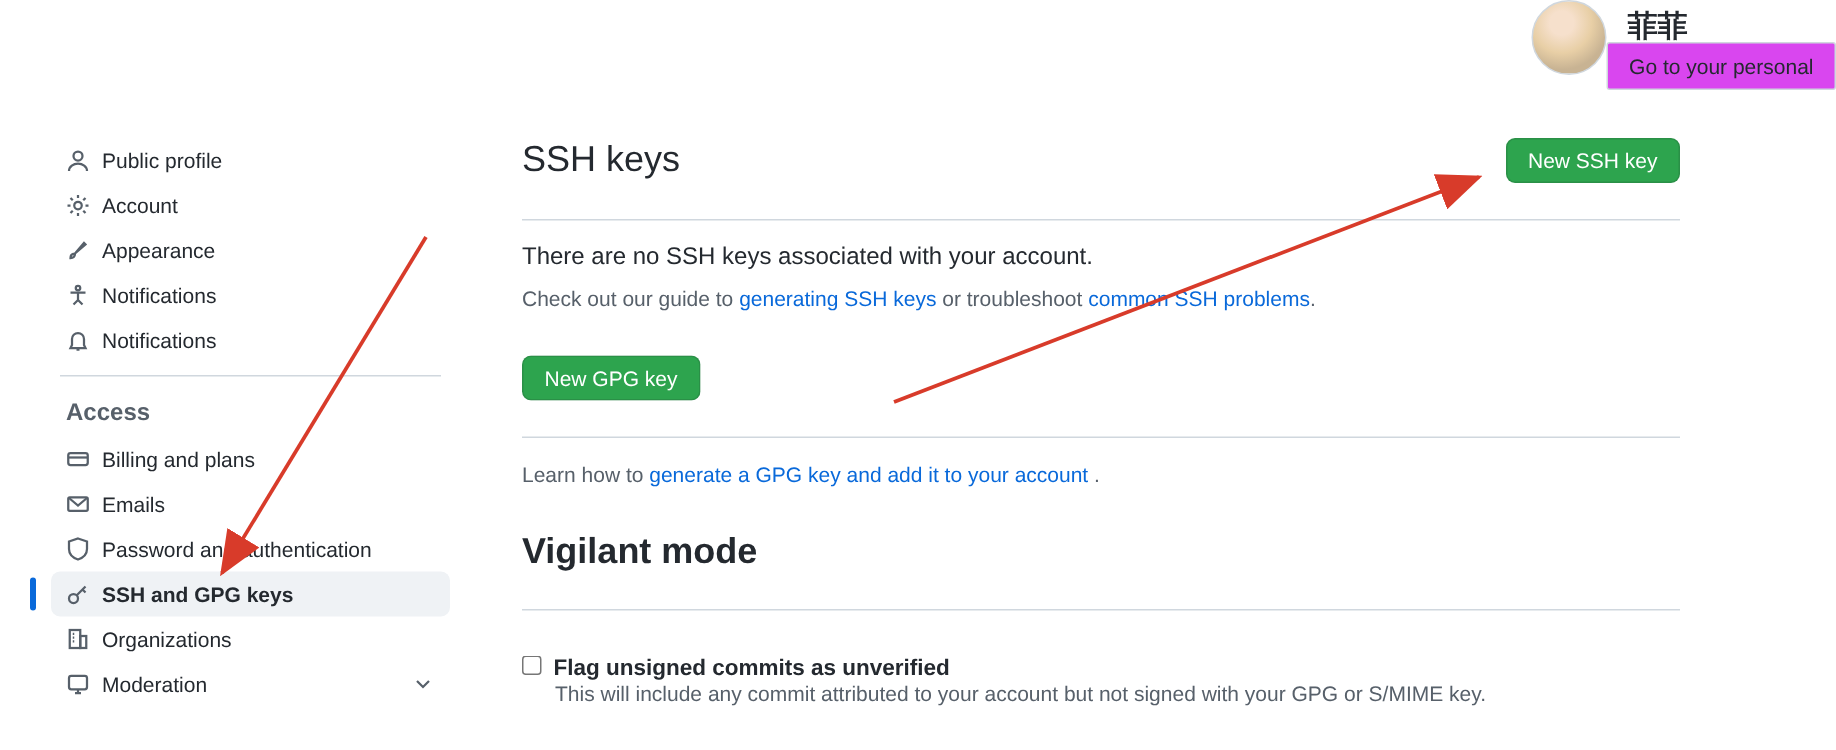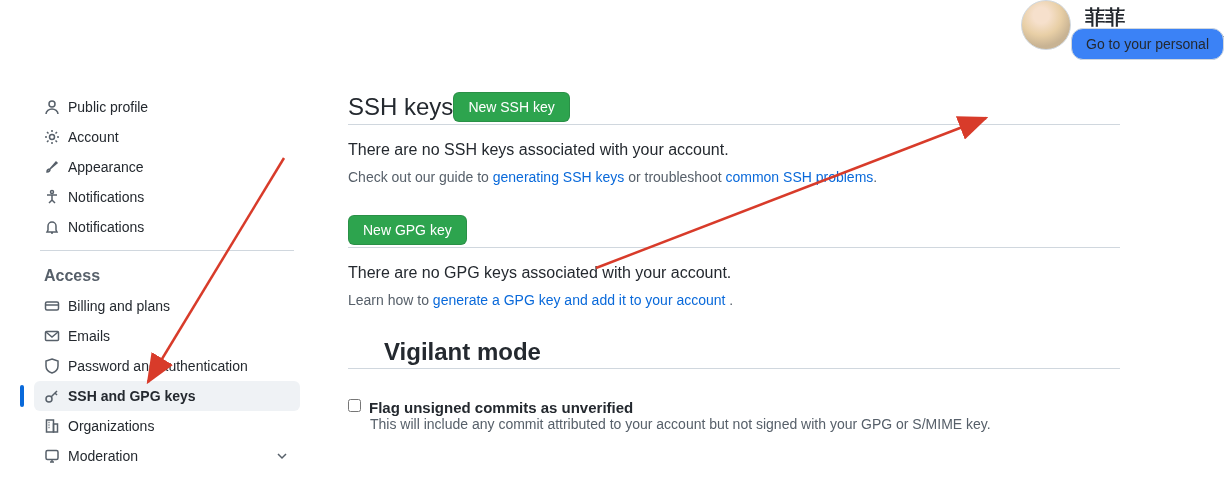--- a/index.html
+++ b/index.html
@@ -12,37 +12,37 @@
       position: relative;
     }
     .container { display: flex; padding: 18px 0 0 0; }
 
     
     .header { display: flex; justify-content: flex-end; align-items: flex-start; margin: 0 0 24px 34px; }
     .avatar { width: 50px; height: 50px; border-radius: 50%; background: radial-gradient(circle at 40% 30%, #f6e0cc 18%, #e8cfa6 45%, #c8b393 70%); border: 1px solid #d0d7de; }
     .profile { display: flex; gap: 14px; align-items: center; }
     .profile-name { font-size: 20px; font-weight: 600; color: #24292f; }
     .profile-sub { font-size: 14px; color: #57606a; }
-    .goto-btn { border: 1px solid #d0d7de; background: #3b82f6; border-radius: 12px; padding: 7px 14px; font-size: 14px; color: #24292f; position: absolute; right: 0; top: 28px; }
+    .goto-btn { border: 1px solid #d0d7de; background: #d946ef; border-radius: 2px; padding: 7px 14px; font-size: 14px; color: #24292f; position: absolute; right: 0; top: 28px; }
 
     
     .sidebar { width: 300px; padding: 0 0 0 34px; }
     .side-item { display: flex; align-items: center; gap: 8px; padding: 7px 10px; border-radius: 6px; color: #24292f; cursor: pointer; position: relative; }
     .side-item .icon { width: 16px; height: 16px; display: flex; align-items: center; justify-content: center; color: #57606a; }
     .side-item.active { background: #eff2f5; font-weight: 600; }
     .side-item.active::before { content: ""; position: absolute; left: -14px; top: 4px; bottom: 4px; width: 4px; background: #0969da; border-radius: 4px; }
     .side-caption { color: #57606a; font-size: 16px; font-weight: 600; padding: 12px 10px 6px; }
     .side-hr { border: none; border-top: 1px solid #d0d7de; margin: 8px 6px 4px; }
     .chevron { margin-left: auto; }
 
     
     .main { flex: 1; padding: 0 0 0 48px; max-width: 820px; }
-    .sec-head { display: flex; align-items: center; border-bottom: 1px solid #d0d7de; padding-bottom: 2px; margin-bottom: 16px; }
+    .sec-head { display: flex; justify-content: space-between; align-items: center; border-bottom: 1px solid #d0d7de; padding-bottom: 24px; margin-bottom: 16px; }
     .sec-head h2 { font-size: 24px; font-weight: 400; }
-    .sec-head h2.bold { font-weight: 600; margin-left: 36px; }
+    .sec-head h2.bold { font-weight: 600; }
     .sec-head.nohr { border-bottom: 1px solid #d0d7de; }
     .btn-primary { background: #2da44e; color: #fff; border: 1px solid rgba(27,31,36,0.15); border-radius: 6px; padding: 6px 14px; font-size: 14px; font-weight: 500; cursor: pointer; }
     .body-text { font-size: 16px; color: #24292f; margin-bottom: 10px; }
     .help-text { font-size: 14px; color: #57606a; margin-bottom: 30px; }
     a.link { color: #0969da; text-decoration: none; }
     .vigilant-check { display: flex; gap: 8px; align-items: flex-start; padding-top: 14px; }
     .vigilant-label { font-weight: 600; font-size: 15px; }
     .vigilant-desc { color: #57606a; font-size: 14px; padding-left: 22px; }
 
     
@@ -180,21 +180,20 @@
       <button class="btn-primary">New SSH key</button>
     </div>
     <p class="body-text">There are no SSH keys associated with your account.</p>
     <p class="help-text">
       <span>Check out our guide to </span><a class="link">generating SSH keys</a><span> or troubleshoot </span><a class="link">common SSH problems</a><span>.</span>
     </p>
 
     <div class="sec-head">
       <button class="btn-primary">New GPG key</button>
     </div>
-    <p class="body-text">There are no GPG keys associated with your account.</p>
     <p class="help-text">
       <span>Learn how to </span><a class="link">generate a GPG key and add it to your account</a><span> .</span>
     </p>
 
     <div class="sec-head nohr">
       <h2 class="bold">Vigilant mode</h2>
     </div>
     <div class="vigilant-check">
       <input type="checkbox" style="">
       <label class="vigilant-label">Flag unsigned commits as unverified</label>

